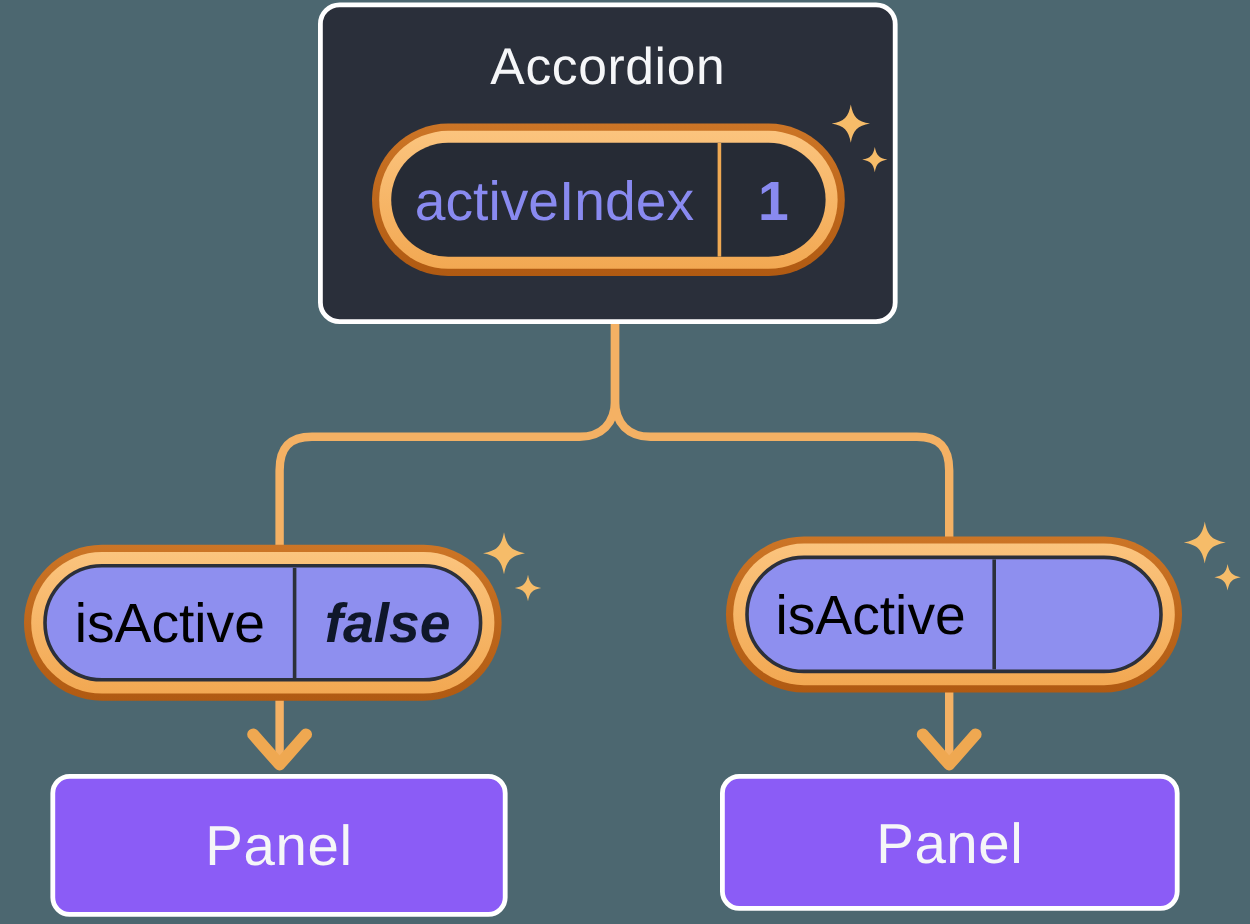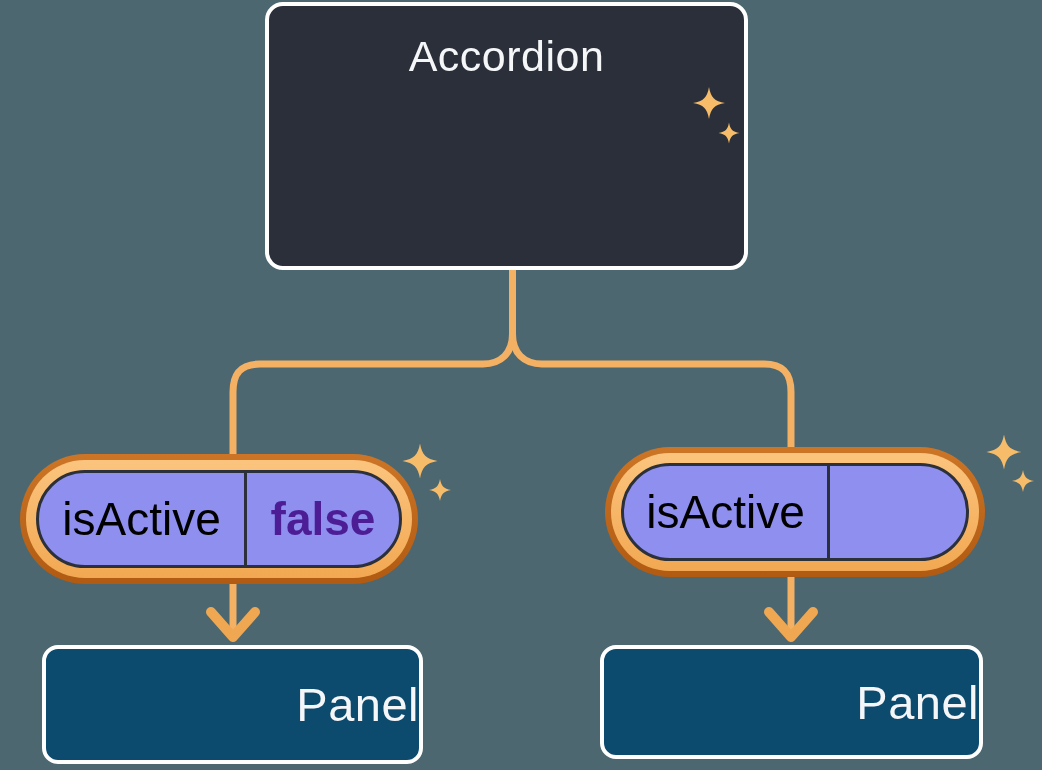--- a/index.html
+++ b/index.html
@@ -26,22 +26,22 @@
   .root-card{left:265px;top:2px;width:483px;height:268px;}
   .card-title{
     margin-top:26px;
     text-align:center;
     font-size:43px;
     font-weight:500;
     letter-spacing:0.5px;
     color:#F5F6F8;
   }
   .panel-card{
-    display:flex;align-items:center;justify-content:flex-end;
-    background:#0c4a6e;
+    display:flex;align-items:center;justify-content:center;
+    background:#8b5cf6;
     border-width:4px;
     border-radius:16px;
   }
   .panel-left{left:42px;top:645px;width:381px;height:119px;}
   .panel-right{left:600px;top:645px;width:383px;height:114px;}
   .panel-label{
     font-size:47px;font-weight:500;color:#F5F6F8;letter-spacing:0.5px;
   }
 
   
@@ -74,21 +74,21 @@
   .state-pill .cell-value{flex:1;color:#898AF0;}
 
   .prop-pill .pill-core{
     background:#8E8FEF;
     border:3px solid #2C303A;
   }
   .prop-pill-left{left:20px;top:454px;width:398px;height:130px;}
   .prop-pill-right{left:605px;top:447px;width:380px;height:130px;}
   .prop-pill .cell-label{color:#000000;}
   .prop-pill .divider{flex:0 0 3px;background:#2C303A;}
-  .prop-pill .cell-value{flex:1;color:#4c1d95;}
+  .prop-pill .cell-value{flex:1;color:#0f172a;font-style:italic;}
   .prop-pill-left .cell-label{flex:0 0 205px;}
   .prop-pill-right .cell-label{flex:0 0 203px;}
 
   .cell-label,.cell-value{
     display:flex;align-items:center;justify-content:center;
     font-size:46px;
     white-space:nowrap;
   }
   .cell-value{font-weight:700;}
 </style>
@@ -107,20 +107,29 @@
       <path d="M 769 612 L 791 637 L 813 612"></path>
     </g>
   </svg>
 
   <div class="layer nodes-layer">
 
     <div class="card root-card">
       <div class="card-title">Accordion</div>
     </div>
 
+    <div class="pill state-pill">
+      <div class="pill-ring">
+        <div class="pill-core">
+          <div class="cell-label">activeIndex</div>
+          <div class="divider"></div>
+          <div class="cell-value">1</div>
+        </div>
+      </div>
+    </div>
 
     <div class="pill prop-pill prop-pill-left">
       <div class="pill-ring">
         <div class="pill-core">
           <div class="cell-label">isActive</div>
           <div class="divider"></div>
           <div class="cell-value">false</div>
         </div>
       </div>
     </div>

